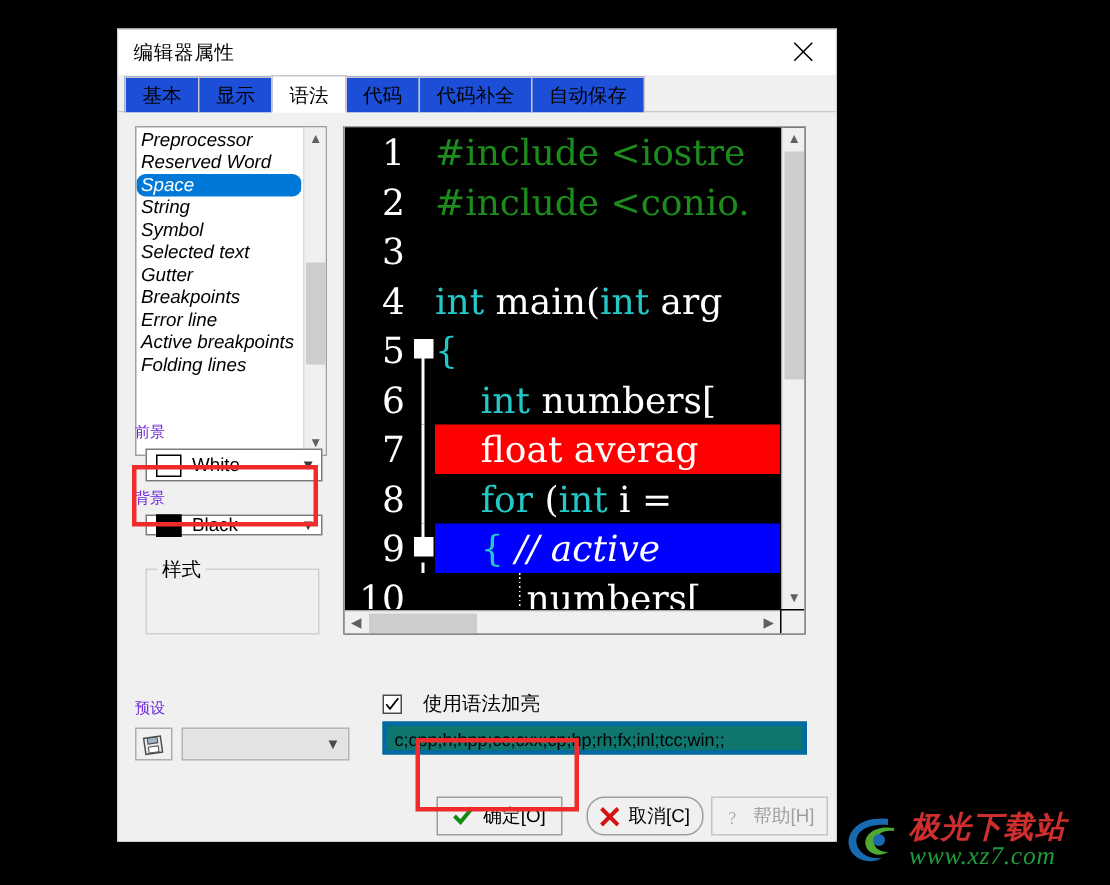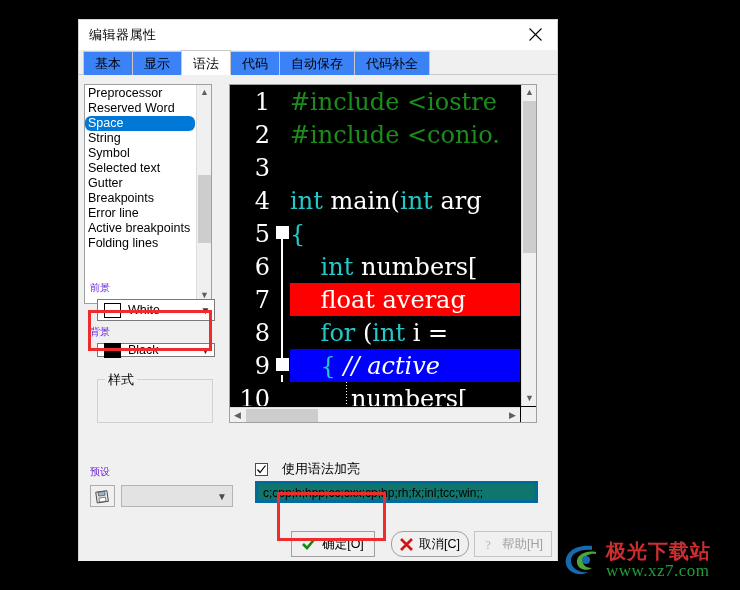--- a/index.html
+++ b/index.html
@@ -31,37 +31,38 @@
   .close-btn svg{display:block;}
 
   
   .tabstrip{
     position:relative;height:25px;background:#f0f0f0;
     display:flex;align-items:flex-end;padding-left:4px;
     border-bottom:1px solid #c8c8c8;box-sizing:border-box;
   }
   .tab{
     height:24px;line-height:24px;padding:0 11px;font-size:13px;color:#000;
-    background:#3b82f6;border:1px solid #c8c8c8;border-bottom:none;
+    background:#1d4ed8;border:1px solid #c8c8c8;border-bottom:none;
     margin-right:-1px;cursor:pointer;box-sizing:border-box;
     position:relative;top:1px;
   }
   .tab.active{
     background:#ffffff;z-index:3;height:25px;line-height:25px;top:1px;
     border-bottom:1px solid #ffffff;
   }
 
   
   .dlg-body{position:relative;height:486px;background:#f0f0f0;}
 
   
   .listbox{
-    position:absolute;left:5px;top:9px;width:128px;height:220px;
+    position:absolute;left:11px;top:9px;width:128px;height:220px;
     background:#fff;border:1px solid #a0a0a0;box-sizing:border-box;
     overflow:hidden;
+    font-style:italic;
   }
   .list-scroll{
     position:absolute;left:0;top:0;right:16px;bottom:0;overflow:hidden;
     padding-top:1px;
   }
   .list-item{
     font-size:12.5px;line-height:15px;height:15px;padding-left:3px;color:#000;
     white-space:nowrap;cursor:default;
   }
   .list-item.sel{background:#0078d7;color:#fff;border-radius:6px;}
@@ -194,21 +195,21 @@
   .btn.disabled{color:#a0a0a0;border-color:#c4c4c4;cursor:default;}
   .btn .blabel{position:relative;top:0;}
 
   
   .redbox{
     position:absolute;border:3px solid #ef2b2b;box-sizing:border-box;
     pointer-events:none;z-index:50;
   }
 
   
-  .wm{position:absolute;right:8px;bottom:8px;width:170px;height:44px;}
+  .wm{position:absolute;right:8px;bottom:8px;width:170px;height:44px;font-style:italic;}
   .wm .wm-zh{
     position:absolute;left:44px;top:0px;font-size:20px;color:#cf2e2e;
     font-family:"DejaVu Sans","Liberation Sans",sans-serif;font-weight:bold;letter-spacing:1px;
   }
   .wm .wm-url{
     position:absolute;left:44px;top:23px;font-size:17px;color:#1f9d3a;
     font-family:"Liberation Serif","DejaVu Serif",serif;letter-spacing:0.5px;
   }
 </style>
 </head>
@@ -226,22 +227,22 @@
           <line x1="12.5" y1="0.5" x2="0.5" y2="12.5" stroke="#000" stroke-width="1.1"></line>
         </svg>
       </div>
     </div>
 
     <div class="tabstrip">
       <div class="tab">基本</div>
       <div class="tab">显示</div>
       <div class="tab active">语法</div>
       <div class="tab">代码</div>
+      <div class="tab">代码补全</div>
       <div class="tab">自动保存</div>
-      <div class="tab">代码补全</div>
     </div>
 
     <div class="dlg-body">
 
       <div class="listbox">
         <div class="list-scroll">
           <div class="list-item">Preprocessor</div>
           <div class="list-item">Reserved Word</div>
           <div class="list-item sel">Space</div>
           <div class="list-item">String</div>

